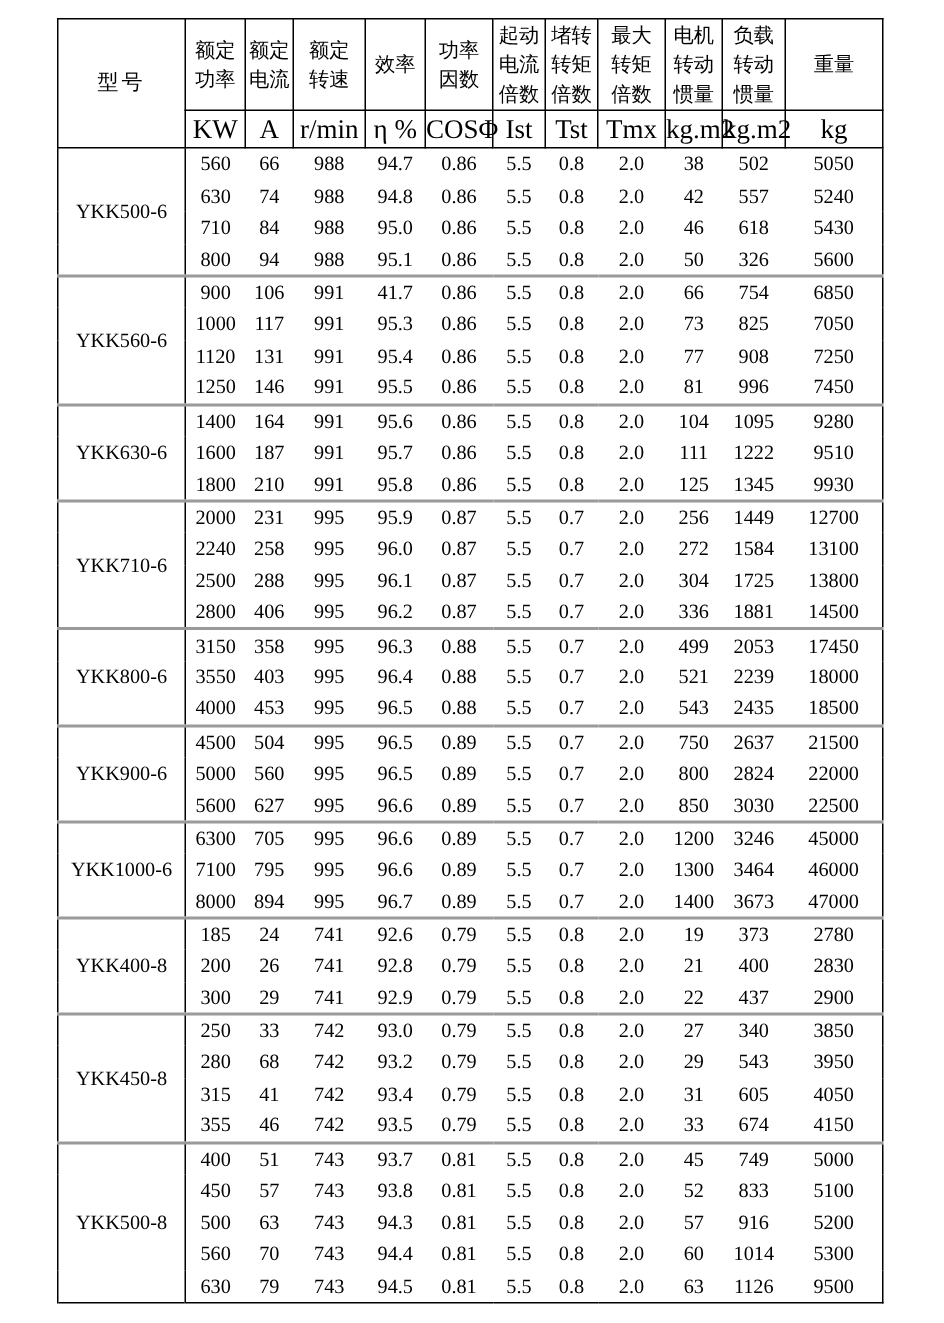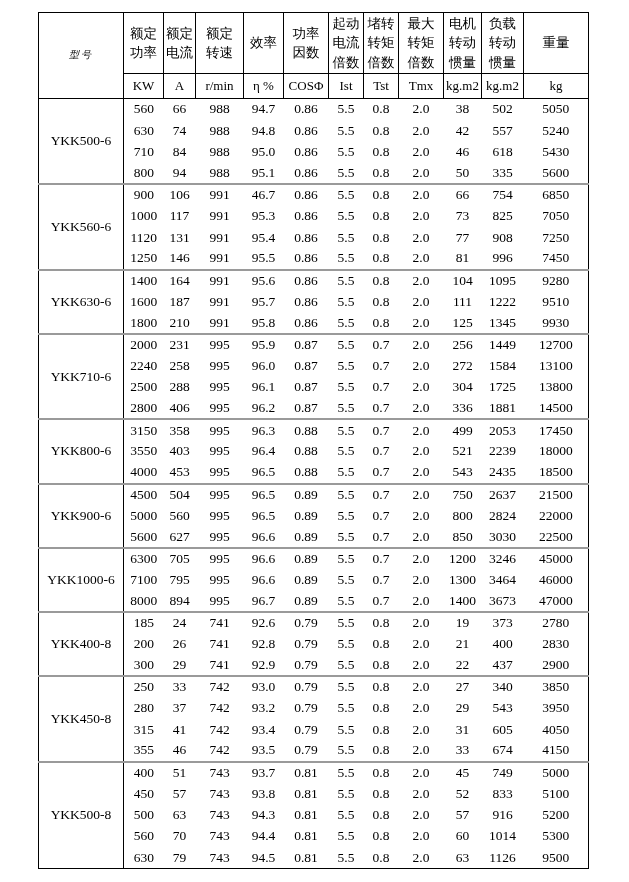--- a/index.html
+++ b/index.html
@@ -25,22 +25,22 @@
     text-align: center;
     vertical-align: middle;
     padding: 0;
   }
   th.label {
     height: 61px;
     font-size: 13.5px;
     line-height: 1.42;
     white-space: pre-line;
   }
-  th.model-h { font-size: 10px; letter-spacing: 2px; font-style: italic; }
-  th.unit { height: 25px; font-size: 13px; }
+  th.model-h { font-size: 14px; letter-spacing: 2px; }
+  th.unit { height: 25px; font-size: 18px; }
 
   tbody.group { border-top: 2px solid #9a9a9a; }
   tbody.group.first { border-top: 1px solid #000; }
   tbody td {
     height: 21.4px;
     padding: 0;
     text-align: center;
     vertical-align: middle;
     font-size: 13.5px;
     border: none;
@@ -158,31 +158,31 @@
         <tr>
           <td>800</td>
           <td>94</td>
           <td>988</td>
           <td>95.1</td>
           <td>0.86</td>
           <td>5.5</td>
           <td>0.8</td>
           <td>2.0</td>
           <td>50</td>
-          <td>335</td>
+          <td>326</td>
           <td>5600</td>
         </tr>
       </tbody>
       <tbody class="group">
         <tr>
           <td class="model" rowspan="4">YKK560-6</td>
           <td>900</td>
           <td>106</td>
           <td>991</td>
-          <td>46.7</td>
+          <td>41.7</td>
           <td>0.86</td>
           <td>5.5</td>
           <td>0.8</td>
           <td>2.0</td>
           <td>66</td>
           <td>754</td>
           <td>6850</td>
         </tr>
         <tr>
           <td>1000</td>
@@ -499,21 +499,21 @@
           <td>0.79</td>
           <td>5.5</td>
           <td>0.8</td>
           <td>2.0</td>
           <td>27</td>
           <td>340</td>
           <td>3850</td>
         </tr>
         <tr>
           <td>280</td>
-          <td>37</td>
+          <td>68</td>
           <td>742</td>
           <td>93.2</td>
           <td>0.79</td>
           <td>5.5</td>
           <td>0.8</td>
           <td>2.0</td>
           <td>29</td>
           <td>543</td>
           <td>3950</td>
         </tr>

